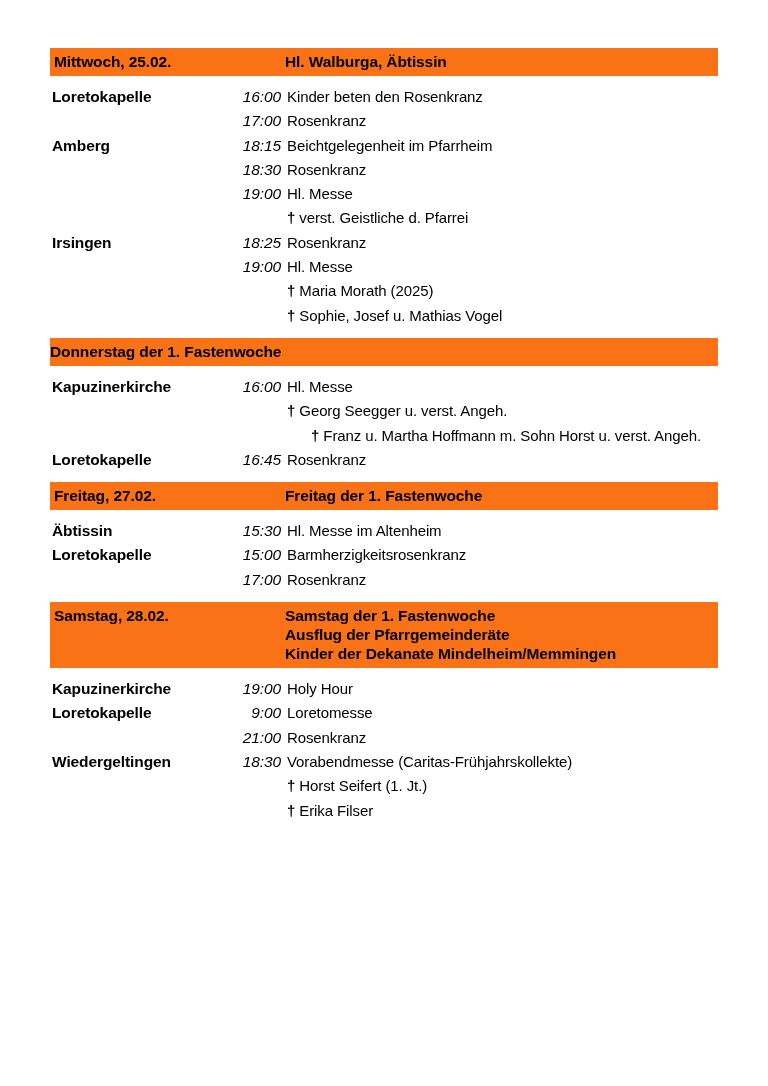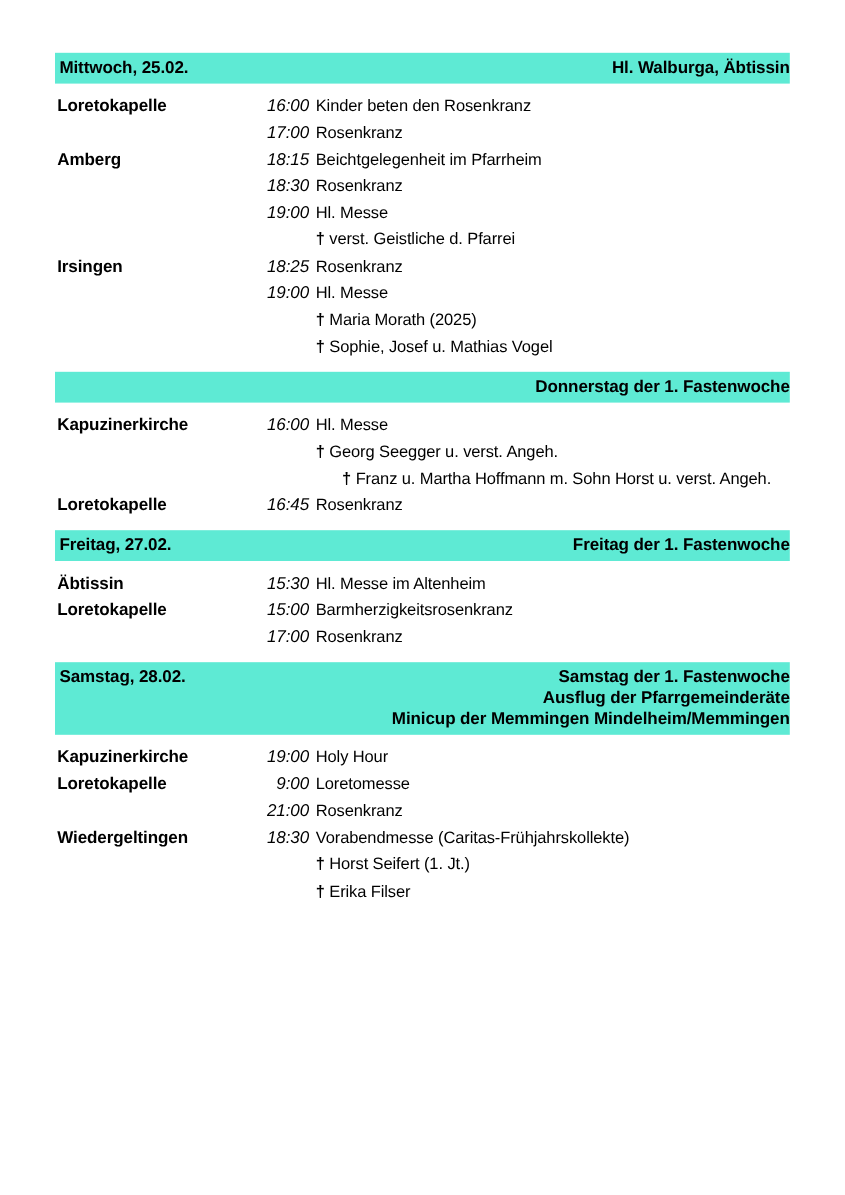--- a/index.html
+++ b/index.html
@@ -25,39 +25,38 @@
 
   .schedule {
     position: absolute;
     left: 50px;
     top: 48px;
     width: 668px;
   }
 
   
   .day-header {
-    background: #5eead4;
+    background: #f97316;
     display: flex;
     align-items: flex-start;
     padding: 4px 0 5px 0;
     box-sizing: border-box;
   }
   .day-header .day-date {
     flex: 0 0 235px;
     padding-left: 4px;
     box-sizing: border-box;
     font-weight: bold;
     font-size: 15.5px;
     line-height: 19px;
     letter-spacing: -0.1px;
   }
   .day-header .day-titles {
     flex: 1 1 auto;
     box-sizing: border-box;
-    text-align: right;
   }
   .day-title-line {
     font-weight: bold;
     font-size: 15.5px;
     line-height: 19px;
     letter-spacing: -0.1px;
     white-space: nowrap;
   }
 
   
@@ -270,21 +269,21 @@
           <div class="cell-desc">
             <div class="desc-line">Rosenkranz</div>
           </div>
         </div>
       </div>
       <div class="day-header">
         <div class="day-date">Samstag, 28.02.</div>
         <div class="day-titles">
           <div class="day-title-line">Samstag der 1. Fastenwoche</div>
           <div class="day-title-line">Ausflug der Pfarrgemeinderäte</div>
-          <div class="day-title-line">Minicup der Memmingen Mindelheim/Memmingen</div>
+          <div class="day-title-line">Kinder der Dekanate Mindelheim/Memmingen</div>
         </div>
       </div>
       <div class="entries">
         <div class="entry-row">
           <div class="left-group">
             <div class="cell-place">Kapuzinerkirche</div>
             <div class="cell-spacer"></div>
             <div class="cell-time">19:00</div>
           </div>
           <div class="cell-desc">

